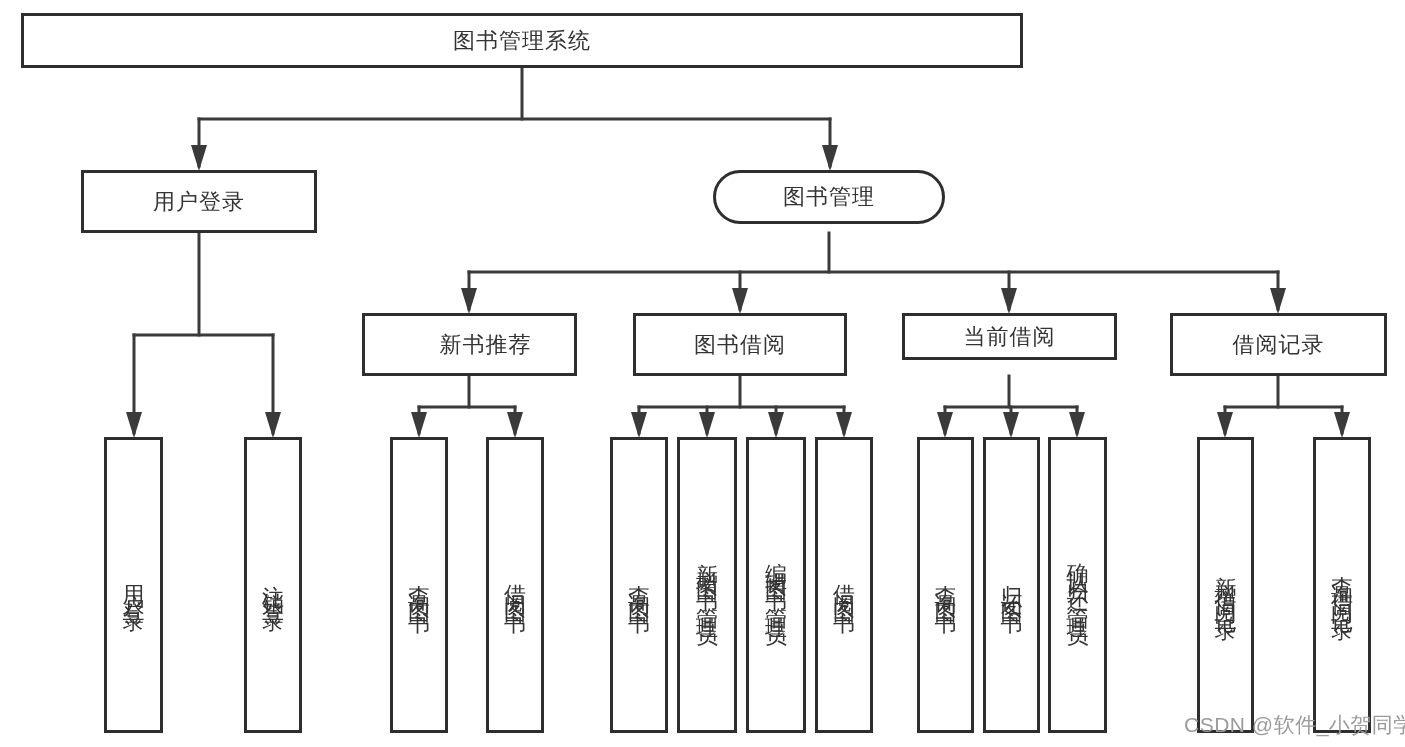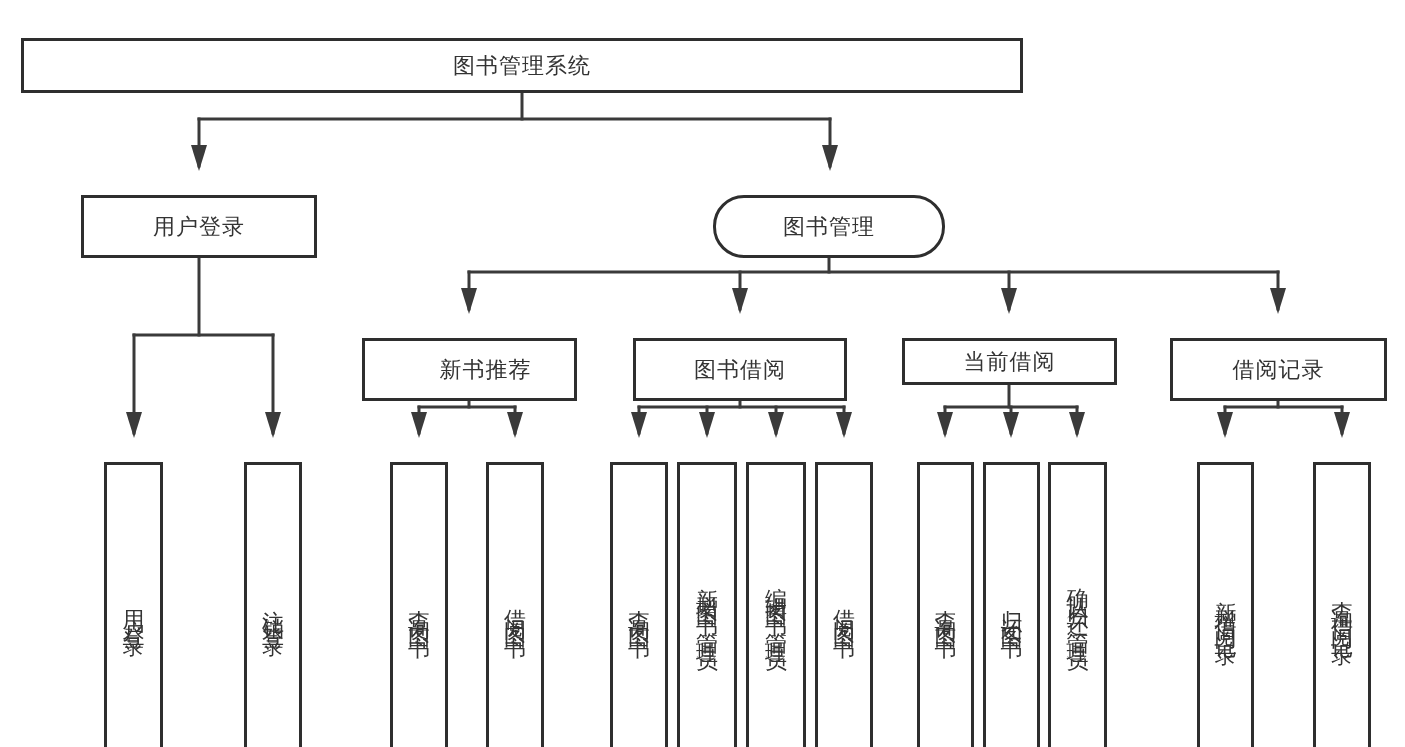--- a/index.html
+++ b/index.html
@@ -13,38 +13,38 @@
   .canvas{
     position:relative;width:1405px;height:747px;background:var(--bg);
     font-family:"Liberation Sans","DejaVu Sans",sans-serif;overflow:hidden;
   }
   .connectors{position:absolute;left:0;top:0;width:1405px;height:747px;}
   .connector-line{stroke:var(--line);stroke-width:3;stroke-linecap:square;}
   .connector-arrow{fill:var(--line);}
   .node{
     position:absolute;box-sizing:border-box;border:3px solid var(--border);
     background:#fff;display:flex;align-items:center;justify-content:center;
-    color:var(--text);font-size:22px;letter-spacing:1px;margin-top:25px;
+    color:var(--text);font-size:22px;letter-spacing:1px;
   }
   .leaf{
     writing-mode:vertical-rl;text-orientation:mixed;
     font-size:22px;letter-spacing:9px;line-height:1;
     padding:6px 0;
   }
   .node .lbl{white-space:nowrap;}
   .leaf .lbl{white-space:normal;}
   .watermark{
     position:absolute;left:1184px;top:711px;width:221px;
     color:var(--wm);font-size:21px;letter-spacing:0.5px;white-space:nowrap;
     z-index:5;text-align:right;
   }
   
   .n-root{left:21px;top:13px;width:1002px;height:55px;}
   .n-user-login{left:81px;top:170px;width:236px;height:63px;}
-  .n-book-mgmt{left:713px;top:170px;width:232px;height:63px;border-radius:31px;}
+  .n-book-mgmt{left:713px;top:170px;width:232px;height:54px;border-radius:31px;}
   .n-new-book{left:362px;top:313px;width:215px;height:63px;padding-left:32px;}
   .n-book-borrow{left:633px;top:313px;width:214px;height:63px;}
   .n-current-borrow{left:902px;top:313px;width:215px;height:47px;}
   .n-borrow-record{left:1170px;top:313px;width:217px;height:63px;}
   .lf{top:437px;height:296px;}
   .l-user-login{left:104px;width:59px;}
   .l-logout{left:244px;width:58px;}
   .l-query-rec{left:390px;width:58px;}
   .l-borrow-rec{left:486px;width:58px;}
   .l-query-bb{left:610px;width:58px;}
@@ -181,13 +181,14 @@
   <div class="node leaf lf l-confirm-return">
     <span class="lbl">确认归还（管理员）</span>
   </div>
   <div class="node leaf lf l-add-record">
     <span class="lbl">新增借阅记录</span>
   </div>
   <div class="node leaf lf l-query-record">
     <span class="lbl">查询借阅记录</span>
   </div>
 
+  <div class="watermark">CSDN @软件_小贺同学</div>
 </div>
 
 </body></html>

